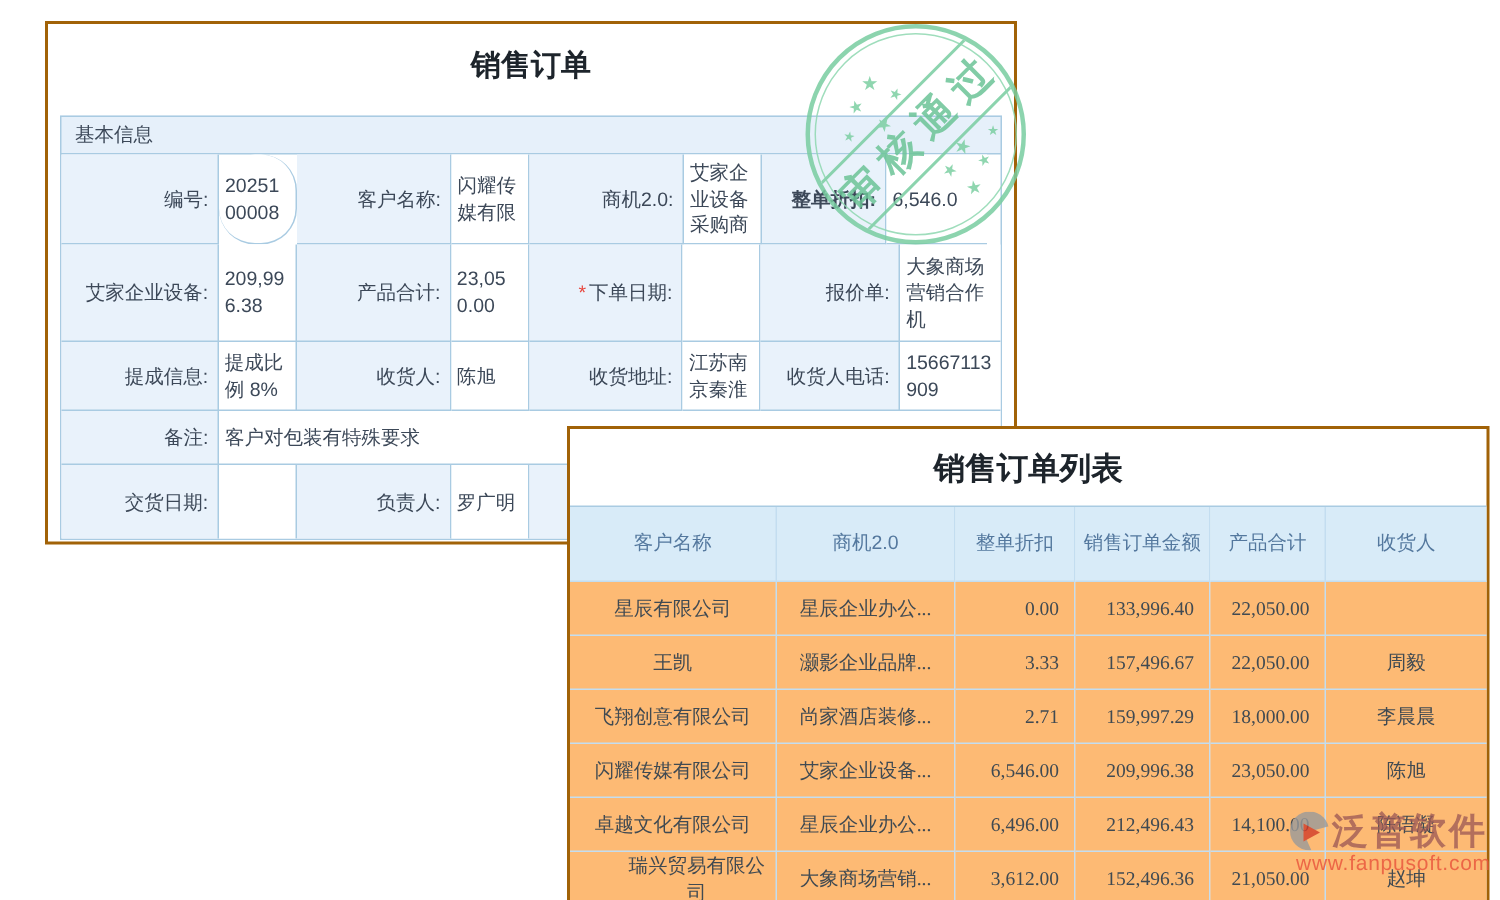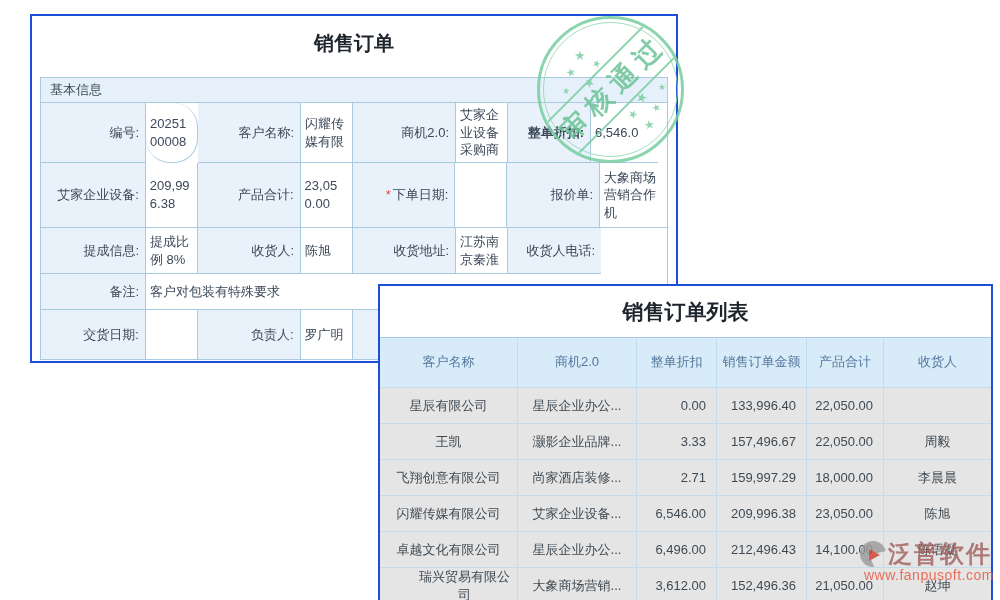--- a/index.html
+++ b/index.html
@@ -1,20 +1,20 @@
 <!DOCTYPE html>
 <html><head>
 <meta charset="utf-8">
 <style>
   html,body{margin:0;padding:0;background:#fff;}
   .canvas{position:relative;width:1000px;height:600px;background:#fff;overflow:hidden;
           font-family:"Liberation Sans","DejaVu Sans",sans-serif;color:#3c4858;}
 
   
-  .window{position:absolute;background:#fff;border:2px solid #1d4ed8;box-sizing:border-box;}
+  .window{position:absolute;background:#fff;border:2px solid #a16207;box-sizing:border-box;}
   .form-window{left:30px;top:14px;width:648px;height:349px;z-index:1;}
   .list-window{left:378px;top:284px;width:615px;height:321px;z-index:10;}
   .win-title{position:absolute;left:0;right:0;text-align:center;font-weight:bold;color:#1d242b;}
   .form-window .win-title{top:14px;font-size:20px;}
   .list-window .win-title{top:12px;font-size:21px;}
 
   
   .section-bar{position:absolute;left:8px;top:61px;width:628px;height:26px;box-sizing:border-box;
                background:#e6f0fa;border:1px solid #a9cbe2;font-size:13px;line-height:24px;
                padding-left:9px;color:#3c4858;}
@@ -31,21 +31,21 @@
 
   
   .list-table{position:absolute;left:0;top:51px;width:611px;box-sizing:border-box;
               border-top:1px solid #a9cbe2;}
   .lrow{display:flex;}
   .lcell{box-sizing:border-box;border-right:1px solid #c3ddf0;border-bottom:1px solid #c3ddf0;
          font-size:13px;display:flex;align-items:center;overflow:hidden;}
   .lcell:last-child{border-right:none;}
   .lhead .lcell{background:#d8ebf8;color:#54789e;justify-content:center;text-align:center;
                 line-height:1.3;padding:2px 4px;}
-  .ldata .lcell{background:#e5e5e5;color:#404a52;}
+  .ldata .lcell{background:#fdba74;color:#404a52;font-family:Liberation Serif, serif;}
   .cell-center{justify-content:center;text-align:center;padding:0 4px;}
   .cell-num{justify-content:flex-end;text-align:right;padding-right:10px;}
   .cell-link{color:#4a90d2;}
 
   
   .stamp{position:absolute;left:537px;top:16px;width:147px;height:147px;z-index:5;
          opacity:.85;pointer-events:none;}
   .stamp-circle{position:absolute;inset:0;border:3.5px solid #79cda1;border-radius:50%;
                 box-sizing:border-box;overflow:hidden;}
   .stamp-circle:before{content:"";position:absolute;inset:3px;border:1px solid #8fd8b1;
@@ -102,20 +102,21 @@
           <div class="fcell fval" style="width: 67px;">大象商场营销合作机</div>
         </div>
         <div class="frow" style="height: 46px;">
           <div class="fcell flbl" style="width: 105px;">提成信息:</div>
           <div class="fcell fval" style="width: 52px;">提成比例 8%</div>
           <div class="fcell flbl" style="width: 103px;">收货人:</div>
           <div class="fcell fval" style="width: 52px;">陈旭</div>
           <div class="fcell flbl" style="width: 103px;">收货地址:</div>
           <div class="fcell fval" style="width: 52px;">江苏南京秦淮</div>
           <div class="fcell flbl" style="width: 93px;">收货人电话:</div>
+          <div class="fcell fval" style="width: 67px;">15667113909</div>
         </div>
         <div class="frow" style="height: 36px;">
           <div class="fcell flbl" style="width: 105px;">备注:</div>
           <div class="fcell fval" style="flex: 1 1 0%;">客户对包装有特殊要求</div>
         </div>
         <div class="frow" style="height: 49px;">
           <div class="fcell flbl" style="width: 105px;">交货日期:</div>
           <div class="fcell fval" style="width: 52px;"></div>
           <div class="fcell flbl" style="width: 103px;">负责人:</div>
           <div class="fcell fval" style="width: 52px;">罗广明</div>

